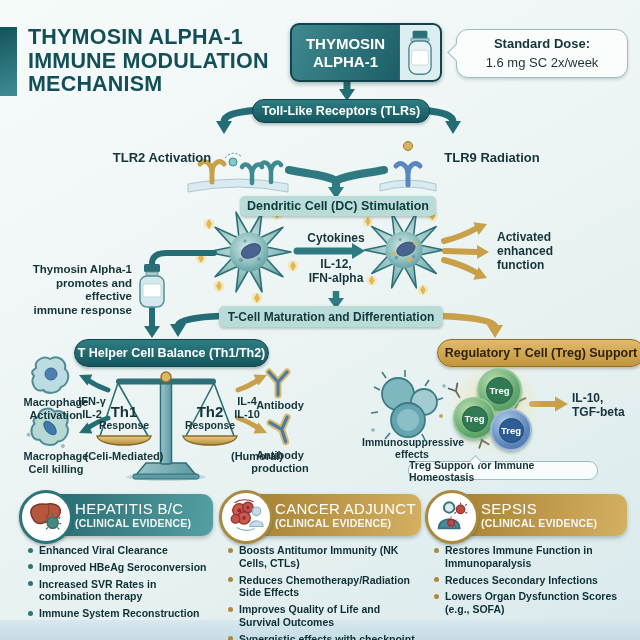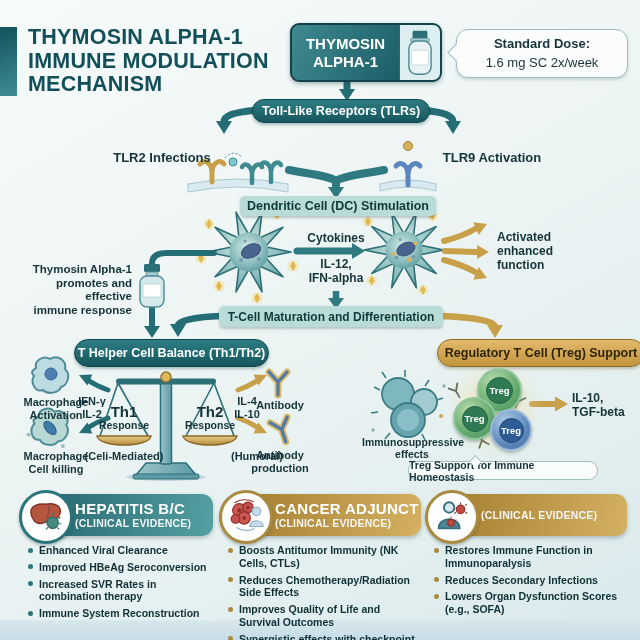--- a/index.html
+++ b/index.html
@@ -90,21 +90,21 @@
   .treg-inner-blue{background:#2d5d94;border:1.5px solid #224a7a;}
   .gold-glow{left:447px;top:360px;width:96px;height:96px;border-radius:50%;
     background:radial-gradient(circle,#f2df9f 0%,rgba(242,223,159,0) 70%);opacity:.75;}
   
   .panel{top:494px;}
   .panel-header{position:relative;height:42px;border-radius:24px 13px 13px 24px;
     display:flex;flex-direction:column;justify-content:center;padding-left:54px;
     box-shadow:0 2px 4px rgba(40,60,60,.3);}
   .panel-header-teal{background:linear-gradient(100deg,#1f6168 0%,#55a0a2 100%);}
   .panel-header-gold{background:linear-gradient(100deg,#a07a2b 0%,#d4b062 100%);}
-  .panel-title{color:#fff;font-weight:bold;font-size:15px;letter-spacing:.3px;line-height:1.05;}
+  .panel-title{color:#fff;font-weight:normal;font-size:15px;letter-spacing:.3px;line-height:1.05;}
   .panel-subtitle{color:#f2f6f4;font-weight:bold;font-size:10.5px;letter-spacing:.2px;}
   .icon-circle{position:absolute;left:-2px;top:-4px;width:48px;height:48px;border-radius:50%;
     background:#fff;display:flex;align-items:center;justify-content:center;
     box-shadow:0 2px 3px rgba(40,60,60,.3);}
   .ring-teal{border:3px solid #2a747c;}
   .ring-gold{border:3px solid #a98a3f;}
   .bullets{list-style:none;margin:8px 0 0 0;padding:0 2px 0 7px;}
   .bullets li{display:flex;gap:6px;margin-bottom:4px;font-size:10.5px;font-weight:bold;
     color:#0e3036;line-height:1.22;}
   .dot{flex:0 0 auto;width:5px;height:5px;border-radius:50%;margin-top:3.5px;}
@@ -359,22 +359,22 @@
     </span>
   </div>
 
   <div class="abs bubble" style="z-index:2">
     <div class="bubble-tail"></div>
     <span class="dose-title">Standard Dose:</span>
     <span class="dose-value">1.6 mg SC 2x/week</span>
   </div>
 
   <div class="abs pill-dark tlr-banner" style="z-index:2">Toll-Like Receptors (TLRs)</div>
-  <div class="abs lbl tlr2-label" style="z-index:2">TLR2 Infections</div>
-  <div class="abs lbl tlr9-label" style="z-index:2">TLR9 Activation</div>
+  <div class="abs lbl tlr2-label" style="z-index:2">TLR2 Activation</div>
+  <div class="abs lbl tlr9-label" style="z-index:2">TLR9 Radiation</div>
   <div class="abs banner-light dc-banner" style="z-index:2">Dendritic Cell (DC) Stimulation</div>
   <div class="abs lbl cytokines-label" style="z-index:2">Cytokines</div>
   <div class="abs lbl cytokines-detail pre" style="z-index:2">IL-12,
 IFN-alpha</div>
   <div class="abs lbl activated-label pre" style="z-index:2">Activated
 enhanced
 function</div>
   <div class="abs lbl promote-note pre" style="z-index:2">Thymosin Alpha-1
 promotes and effective
 immune response</div>
@@ -513,20 +513,21 @@
               <line x1="24" y1="15" x2="22.5" y2="16.5"></line>
           </g>
           <circle cx="19" cy="26" r="3.5" fill="#c0483f" stroke="#8e2f2d" stroke-width="1.2"></circle>
           <g stroke="#8e2f2d" stroke-width="1">
             <line x1="19" y1="21" x2="19" y2="19.5"></line>
               <line x1="23" y1="24" x2="24.5" y2="23"></line>
             <line x1="23" y1="29" x2="24.5" y2="30"></line>
           </g>
         </svg>
       </div>
+      <span class="panel-title">SEPSIS</span>
       <span class="panel-subtitle">(CLINICAL EVIDENCE)</span>
     </div>
     <ul class="bullets">
       <li>
           <span class="dot dot-gold"></span>
           <span>Restores Immune Function in Immunoparalysis</span>
         </li>
       <li>
           <span class="dot dot-gold"></span>
           <span>Reduces Secondary Infections</span>

